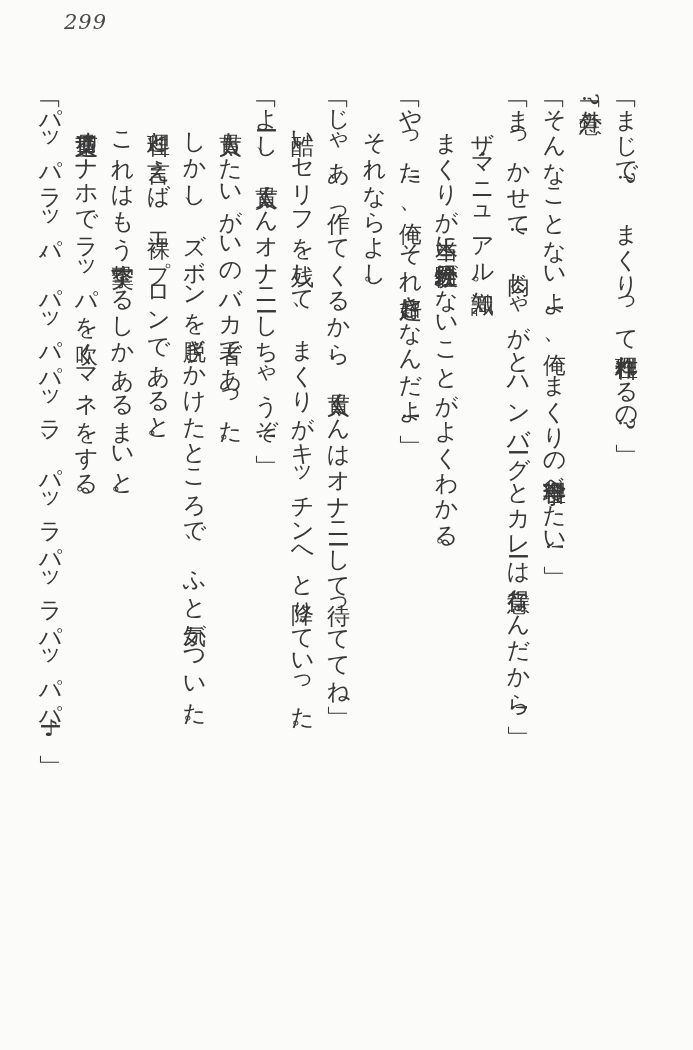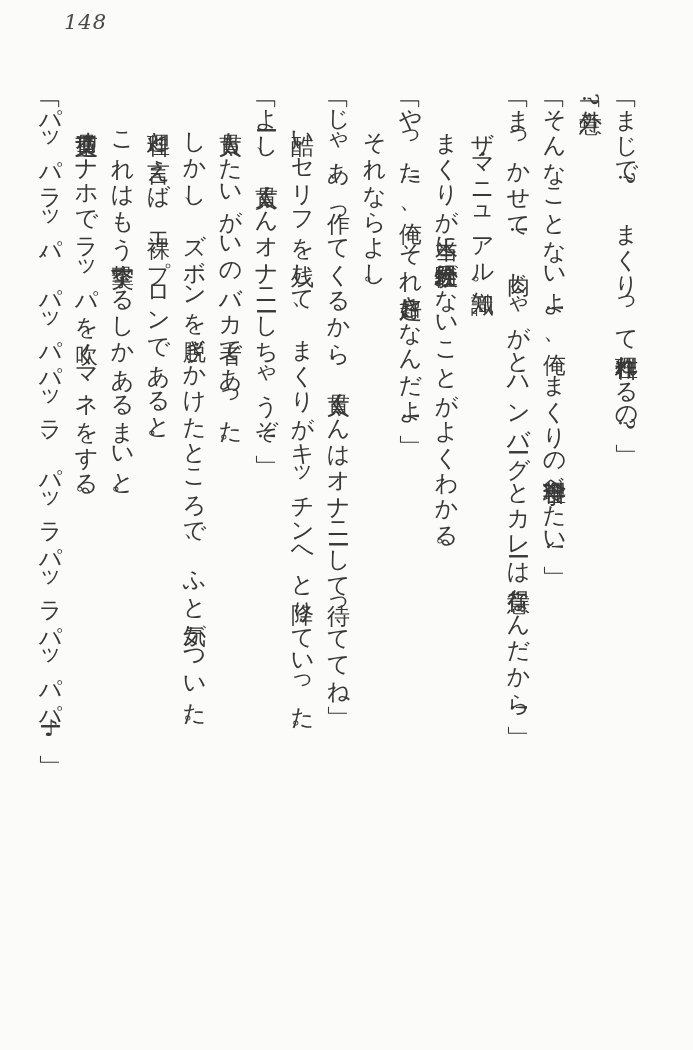--- a/index.html
+++ b/index.html
@@ -42,21 +42,21 @@
     white-space: nowrap;
   }
   .text-area p.line.indent {
     text-indent: 1em;
   }
 </style>
 </head>
 <body>
 
 <div class="page">
-  <div class="page-number">148</div>
+  <div class="page-number">299</div>
   <div class="text-area">
       <p class="line">「まじで?　まくりって料理作れるの?」</p>
       <p class="line">「意外?」</p>
       <p class="line">「そんなことないよ!　俺、まくりの手料理食べたい!」</p>
       <p class="line">「まっかせて!　肉じゃがとハンバーグとカレーは得意なんだから!」</p>
       <p class="line indent">ザ・マニュアル知識。</p>
       <p class="line indent">まくりが本当に男性経験がないことがよくわかる。</p>
       <p class="line">「やった!　俺、それ超好きなんだよ!」</p>
       <p class="line indent">それならよし。</p>
       <p class="line">「じゃあ、作ってくるから、貫太くんはオナニーして待っててね」</p>

